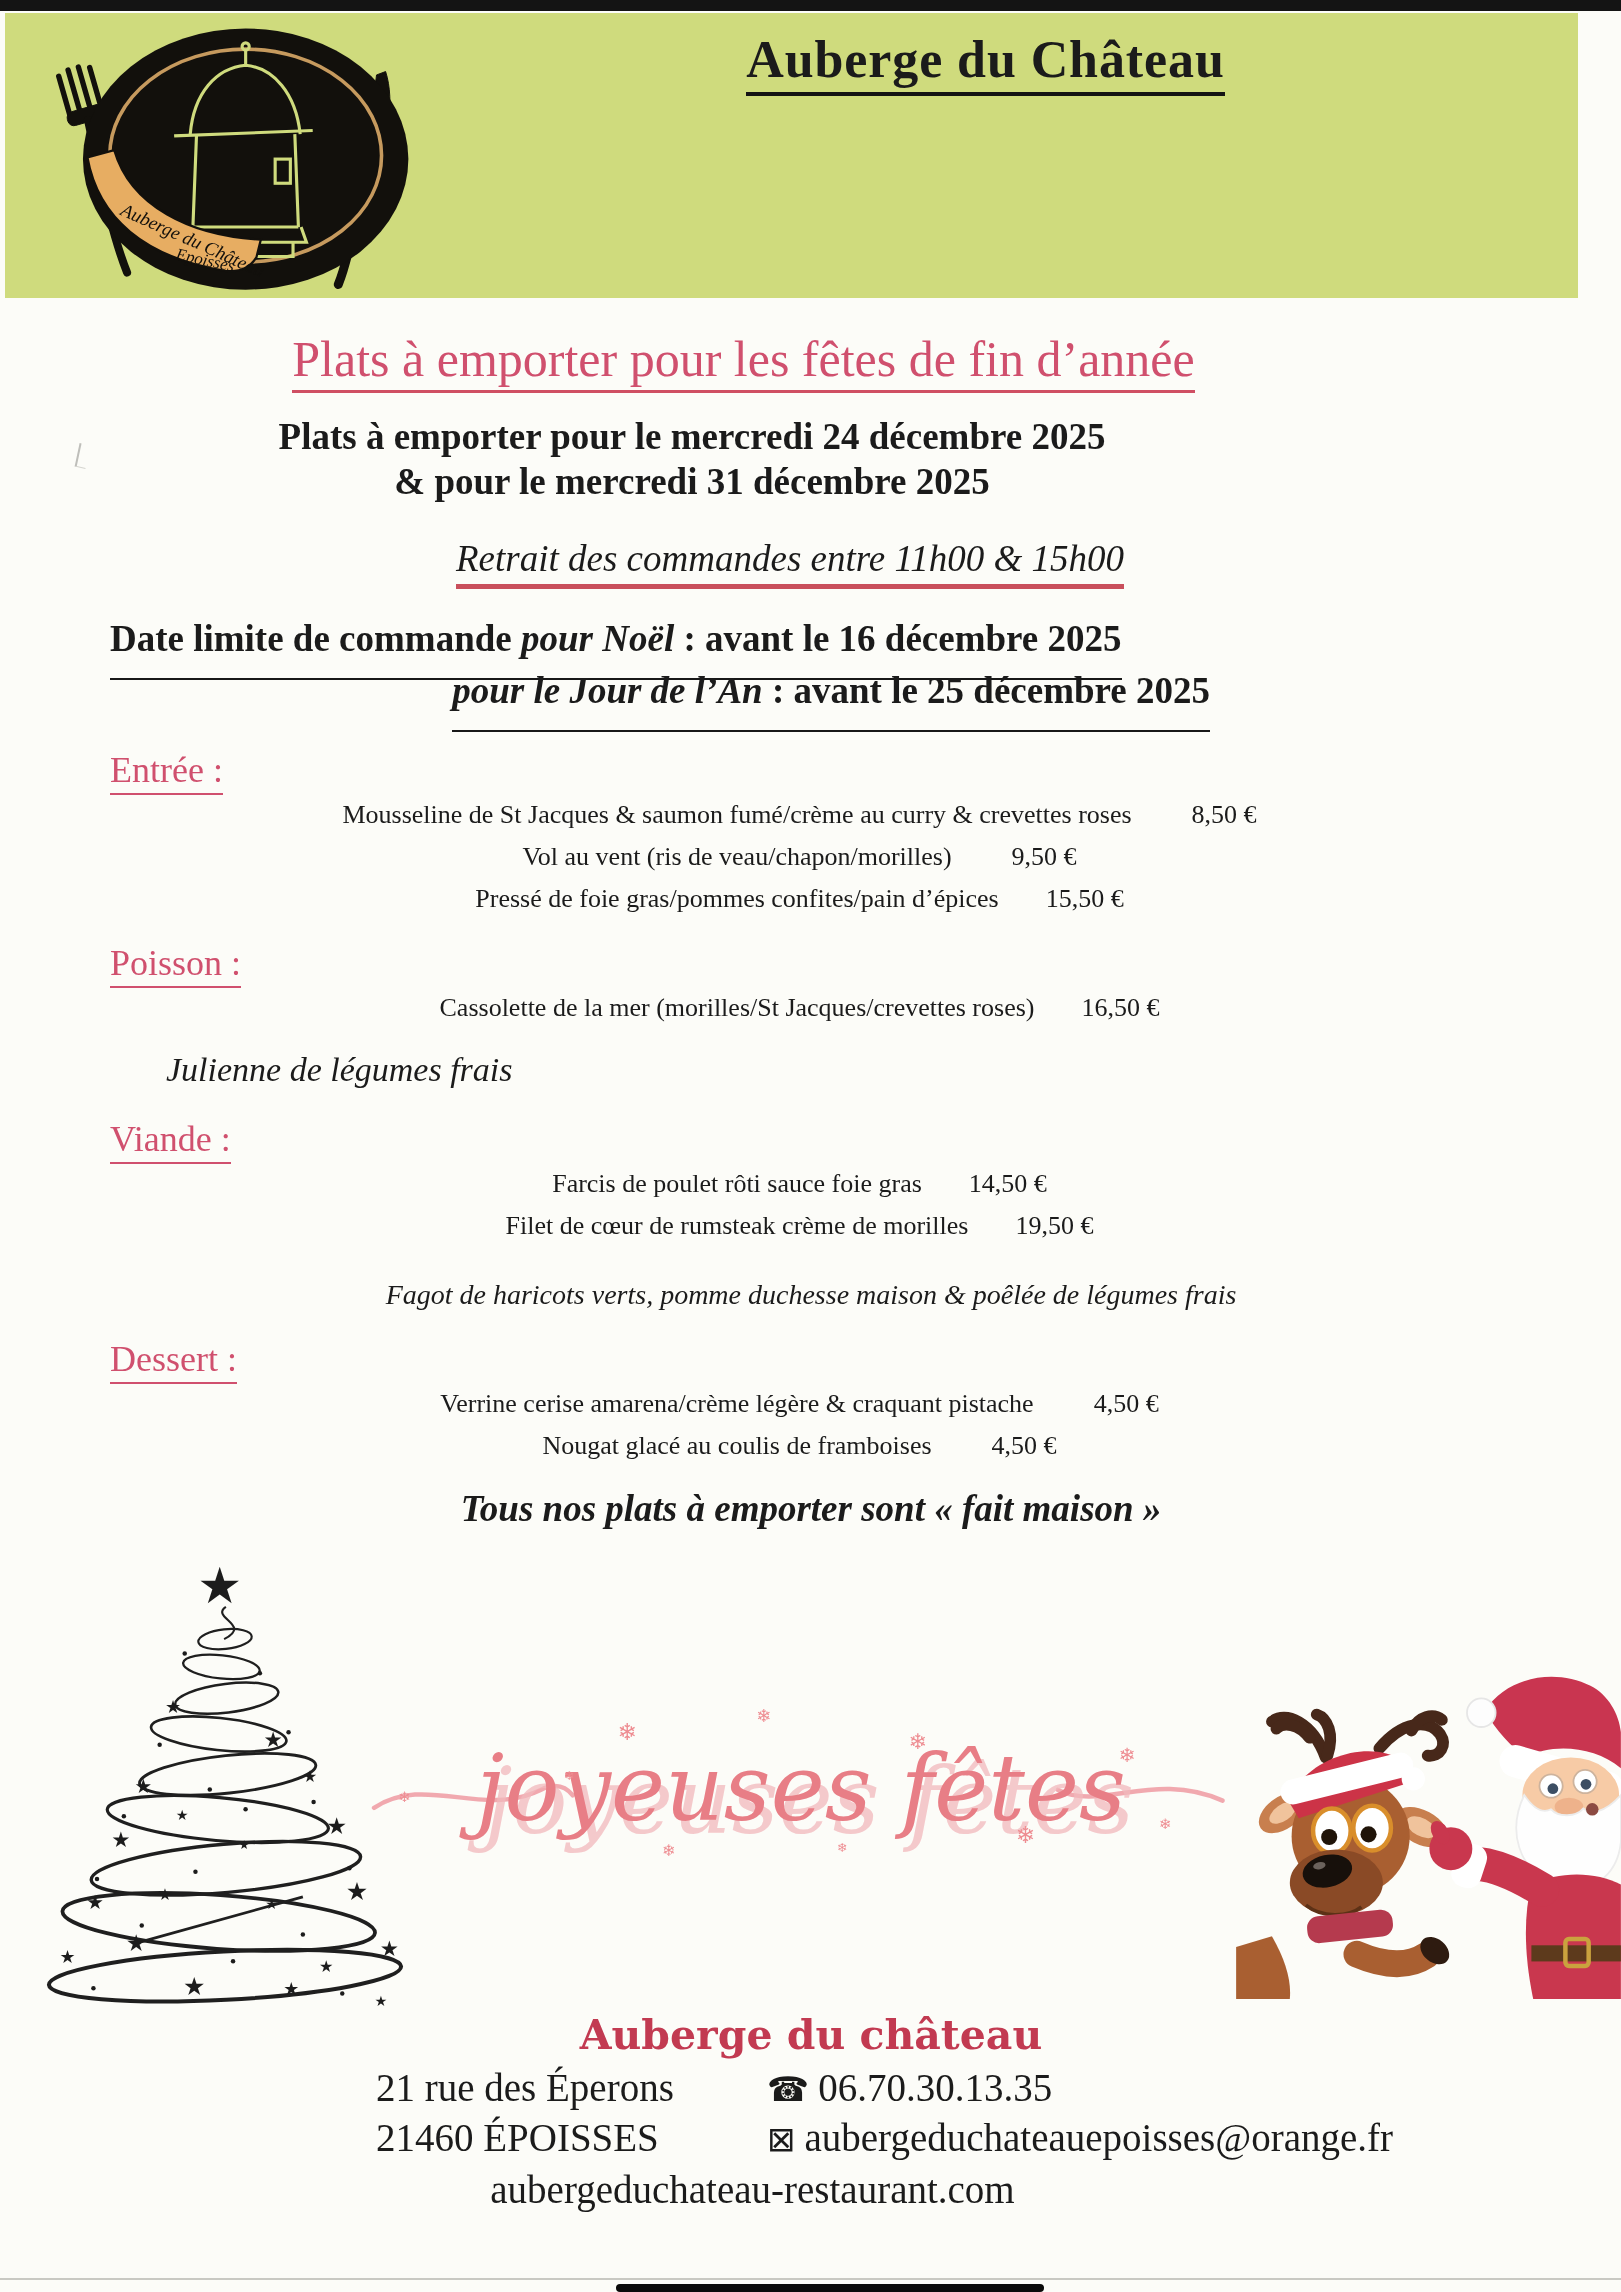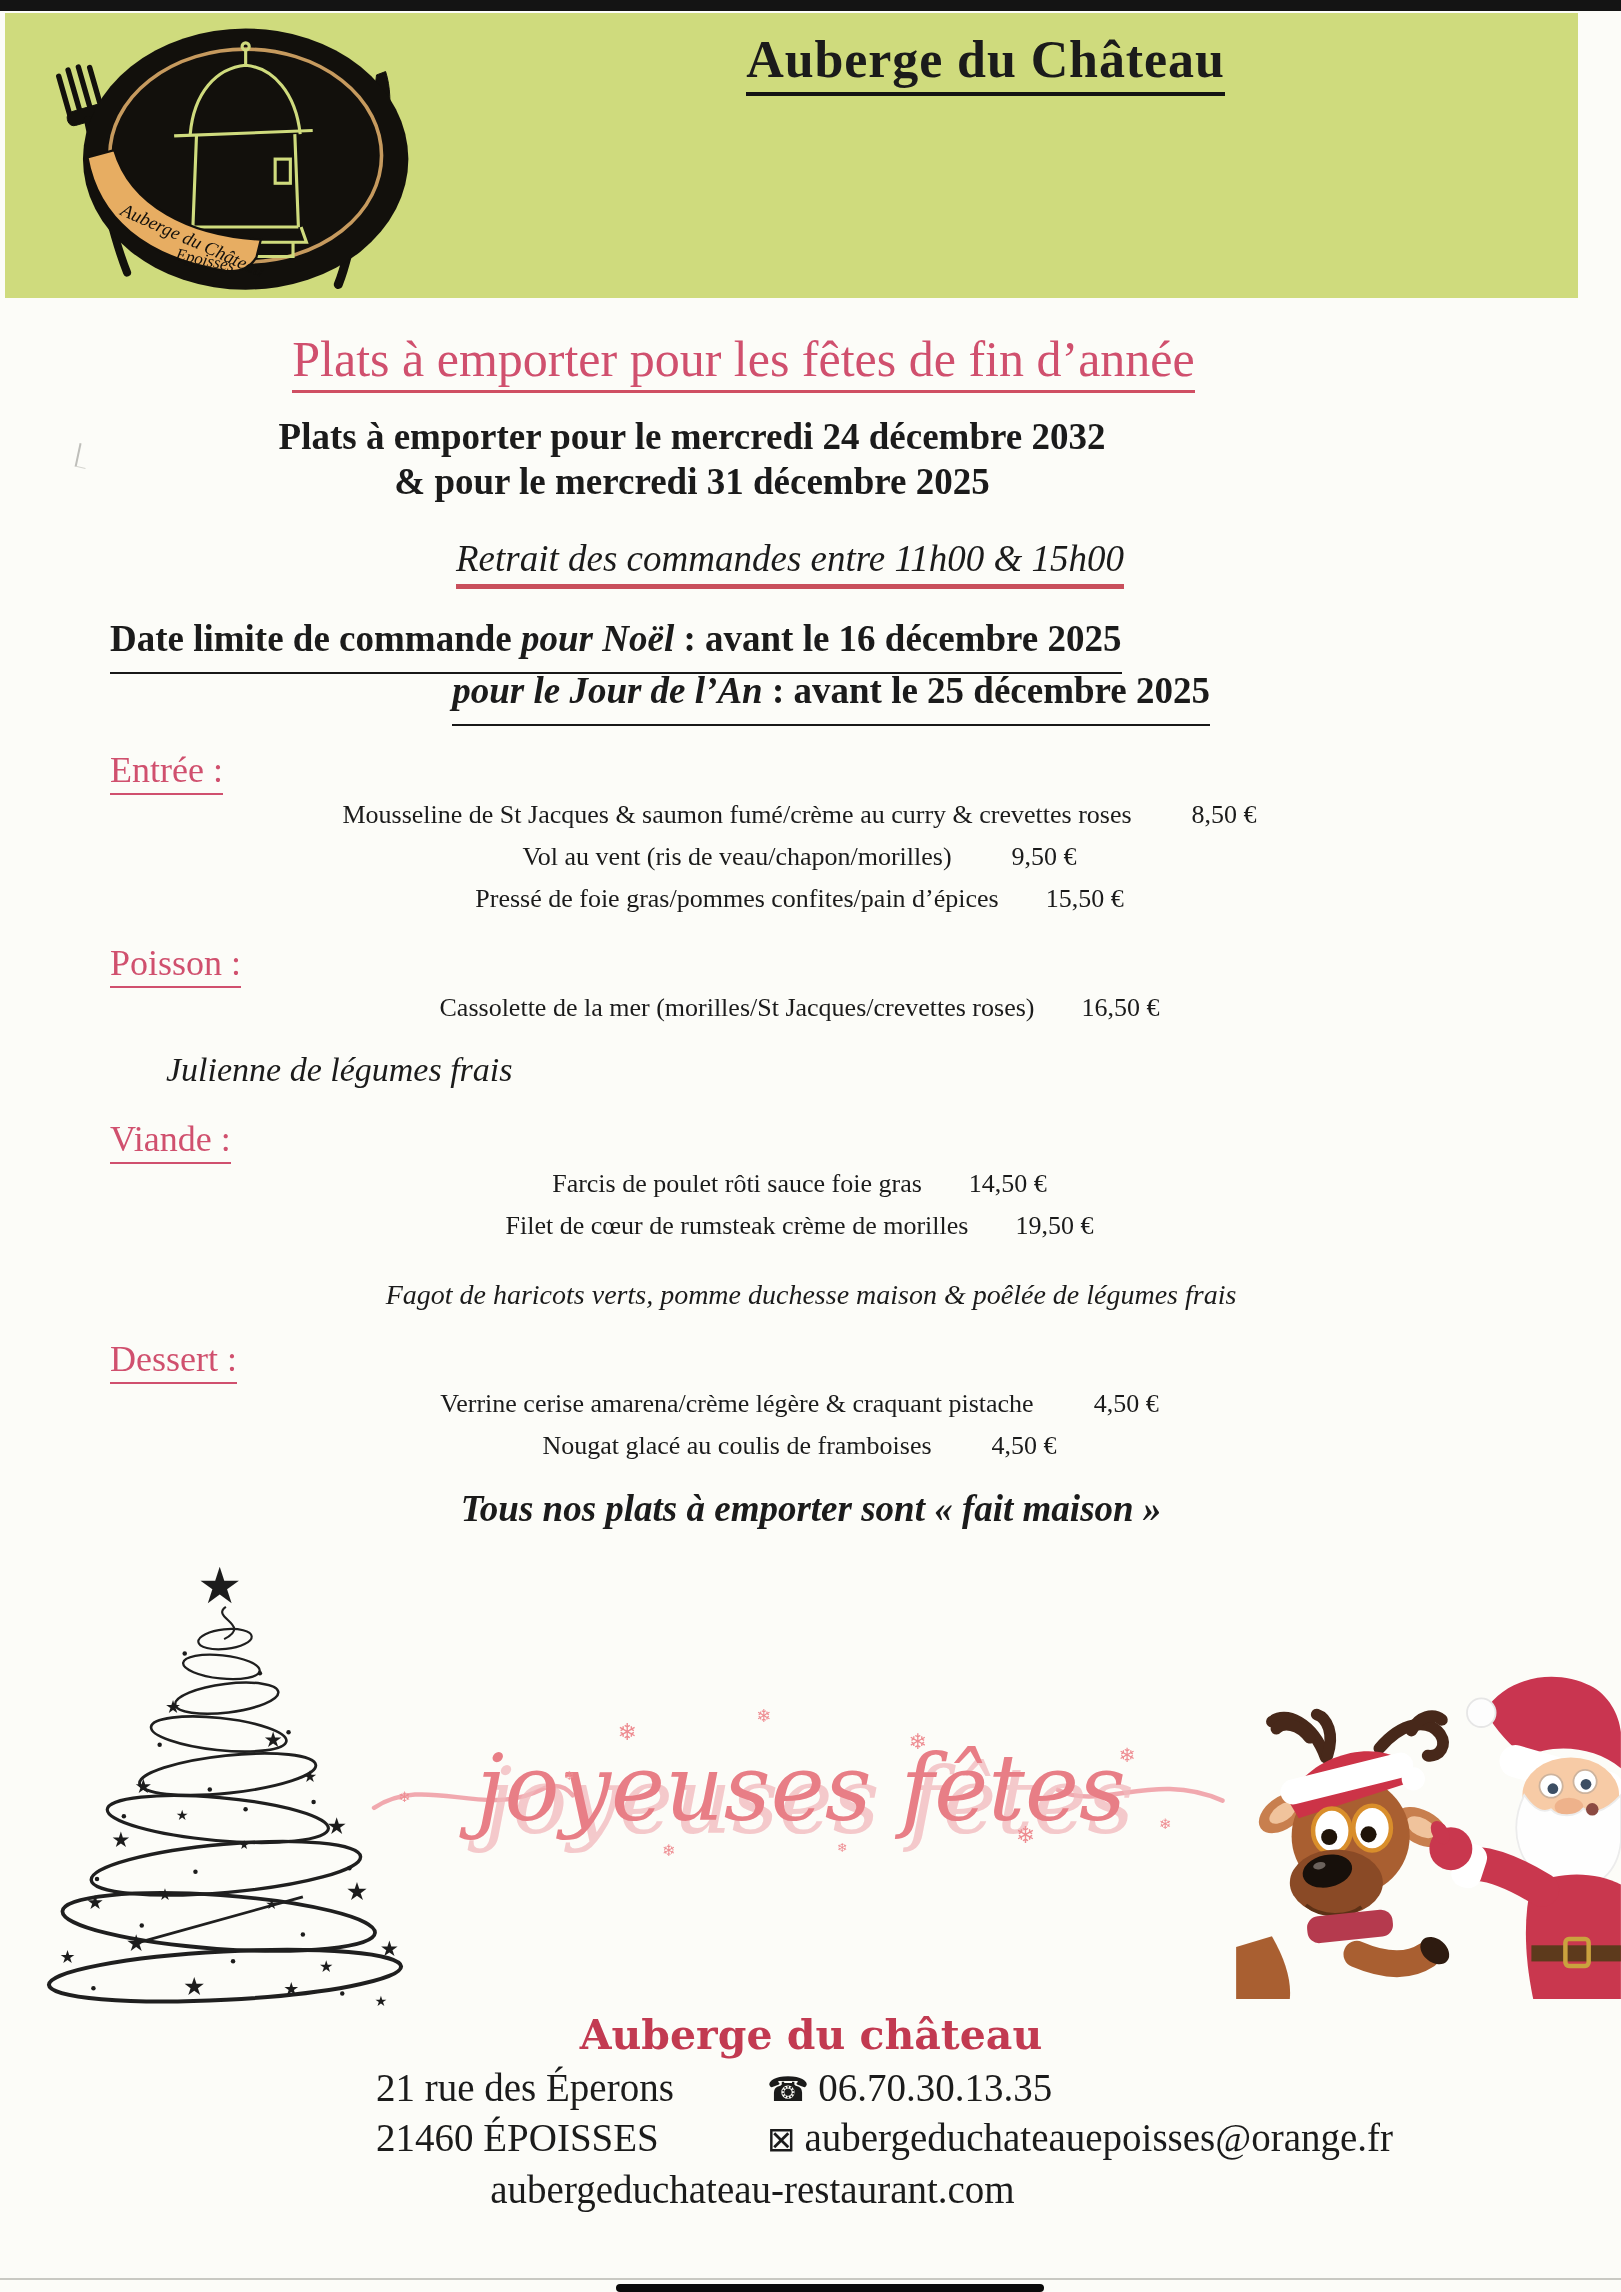--- a/index.html
+++ b/index.html
@@ -24,21 +24,21 @@
     font-size:50px;color:#d0506e;}
   .main-title span{border-bottom:3.6px solid #cf4f63;padding-bottom:2.7px;}
   .dates{position:absolute;left:0;top:414px;width:1384px;text-align:center;
     font-size:37px;font-weight:bold;line-height:45px;}
   .pickup{position:absolute;left:0;top:537px;width:1580px;text-align:center;
     font-size:37px;font-style:italic;}
   .pickup span{border-bottom:5.4px solid #c94f5c;padding-bottom:4.5px;}
   .deadlines{position:absolute;left:110px;top:613px;width:1100px;
     font-size:37px;font-weight:bold;line-height:52px;}
   .deadlines .l2{text-align:right;}
-  .deadlines .ul{border-bottom:2.7px solid #181818;padding-bottom:13px;}
+  .deadlines .ul{border-bottom:2.7px solid #181818;padding-bottom:19px;}
   .it{font-style:italic;}
   
   .section{position:absolute;left:110px;width:1379px;}
   .sec-head{font-size:36px;color:#d0506e;line-height:47px;}
   .sec-head span{border-bottom:2.7px solid #d0506e;padding-bottom:2.7px;}
   .row{display:flex;justify-content:center;font-size:26px;line-height:42px;}
   .row .price{min-width:125px;text-align:right;white-space:nowrap;}
   .note{margin-top:21.5px;margin-left:56px;font-size:34px;font-style:italic;}
   .center-note{position:absolute;left:0;top:1279px;width:1622px;text-align:center;
     font-size:28px;font-style:italic;}
@@ -109,21 +109,21 @@
         <text x="146" y="262" transform="rotate(12 146 262)" font-size="19" font-style="italic" fill="#12100c">Epoisses</text>
       </g>
     </svg>
   </div>
 
   <div class="hotel"><span>Auberge du Château</span></div>
 
   <div class="main-title"><span>Plats à emporter pour les fêtes de fin d’année</span></div>
 
   <div class="dates">
-    <div>Plats à emporter pour le mercredi 24 décembre 2032</div>
+    <div>Plats à emporter pour le mercredi 24 décembre 2025</div>
     <div>&amp; pour le mercredi 31 décembre 2025</div>
   </div>
 
   <div class="pickup"><span class="it">Retrait des commandes entre 11h00 &amp; 15h00</span></div>
 
   <div class="deadlines">
     <div class="l1"><span class="ul"><span>Date limite de commande </span><span class="it">pour Noël</span><span> : avant le 16 décembre 2025</span></span></div>
     <div class="l2"><span class="ul"><span class="it">pour le Jour de l’An</span><span> : avant le 25 décembre 2025</span></span></div>
   </div>
 

